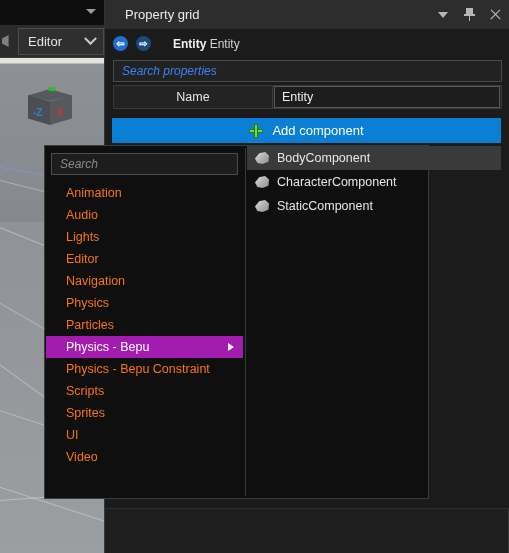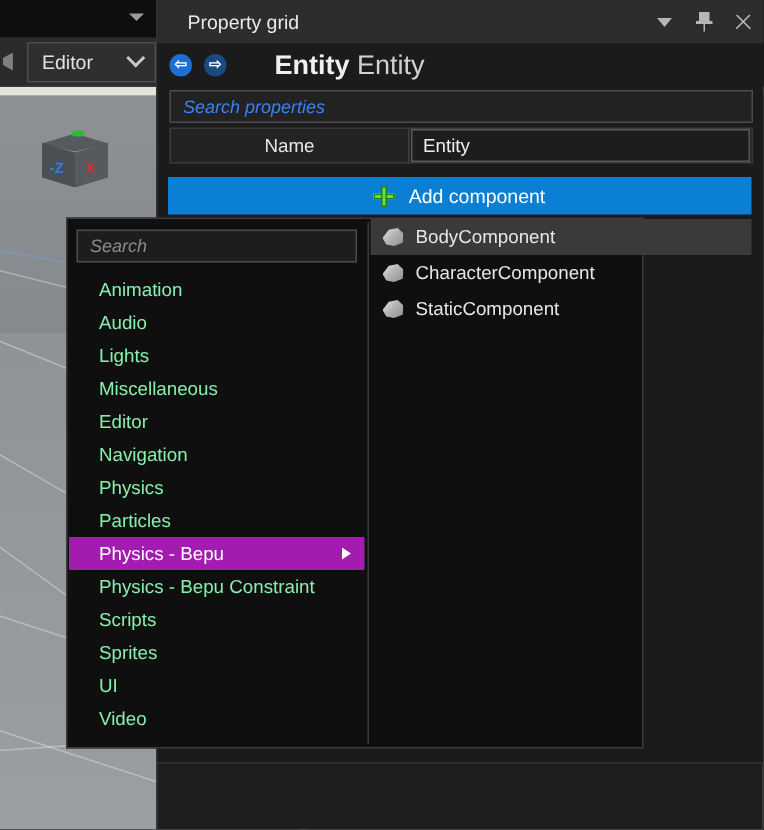--- a/index.html
+++ b/index.html
@@ -117,21 +117,21 @@
     background: #1b1b1b; display: flex; align-items: center;
   }
   .nav-ico {
     width: 15px; height: 15px; border-radius: 50%;
     display: flex; align-items: center; justify-content: center;
     font-size: 11px; font-weight: bold; color: #fff; margin-left: 8px;
   }
   .nav-ico.back { background: #1f6fd0; }
   .nav-ico.fwd { background: #1b4a7e; }
   .nav-ico .ar { font-size: 10px; line-height: 1; }
-  .pg-head .crumb { margin-left: 32px; font-size: 18px; }
+  .pg-head .crumb { margin-left: 22px; font-size: 12px; }
   .pg-head .crumb b { font-weight: bold; color: #f0f0f0; }
   .pg-head .crumb span { color: #d2d2d2; }
 
   .search-props {
     position: absolute; left: 8px; top: 60px; width: 389px; height: 22px;
     background: #222; border: 1px solid #4a4a4a;
     display: flex; align-items: center;
   }
   .search-props .ph { padding-left: 8px; font-style: italic; color: #3b82f6; font-size: 12px; }
 
@@ -164,21 +164,21 @@
   }
   .picker-left { position: absolute; left: 0; top: 0; width: 199px; height: 352px; }
   .picker-search {
     position: absolute; left: 6px; top: 7px; width: 187px; height: 22px;
     background: #1d1d1d; border: 1px solid #4c4c4c; display: flex; align-items: center;
   }
   .picker-search .ph { padding-left: 8px; font-style: italic; color: #8b8b8b; font-size: 12px; }
   .cat-list { position: absolute; left: 1px; top: 36px; width: 197px; }
   .cat {
     position: relative; height: 22px; display: flex; align-items: center;
-    padding-left: 20px; font-size: 12.5px; color: #86efac;
+    padding-left: 20px; font-size: 12.5px; color: #f97316;
   }
   .cat.sel { background: #a21caf; color: #ffffff; }
   .cat .arrow {
     position: absolute; right: 9px; top: 7px; width: 0; height: 0;
     border-top: 4px solid transparent; border-bottom: 4px solid transparent;
     border-left: 6px solid #ffffff;
   }
   .picker-div { position: absolute; left: 200px; top: 2px; width: 1px; height: 348px; background: #3a3a3a; }
   .picker-right { position: absolute; left: 202px; top: 0; width: 254px; height: 352px; }
   .comp {
@@ -306,23 +306,20 @@
           <div class="cat">
             <span>Animation</span>
           </div>
           <div class="cat">
             <span>Audio</span>
           </div>
           <div class="cat">
             <span>Lights</span>
           </div>
           <div class="cat">
-            <span>Miscellaneous</span>
-          </div>
-          <div class="cat">
             <span>Editor</span>
           </div>
           <div class="cat">
             <span>Navigation</span>
           </div>
           <div class="cat">
             <span>Physics</span>
           </div>
           <div class="cat">
             <span>Particles</span>

